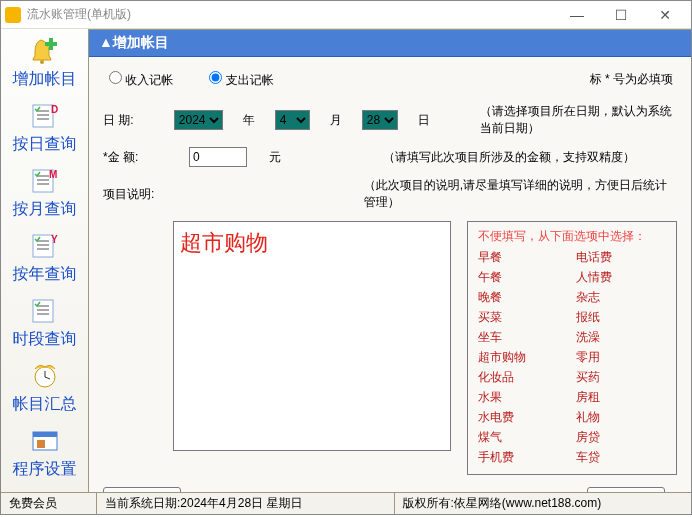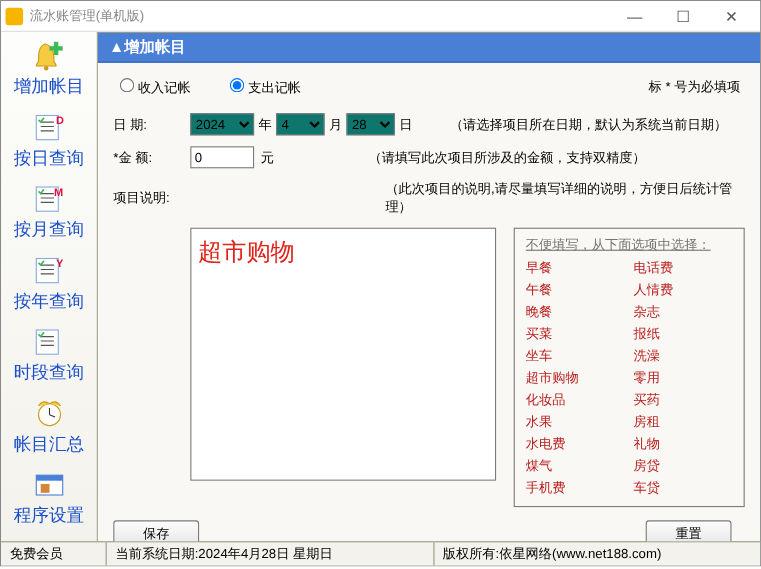--- a/index.html
+++ b/index.html
@@ -13,30 +13,30 @@
 .sidebar { width: 96px; background: linear-gradient(#fdfdfb, #f3f2ec); border-right: 1px solid #9a9a82; padding-top: 6px; display: flex; flex-direction: column; align-items: center; }
 .sb-item { width: 100%; display: flex; flex-direction: column; align-items: center; margin-bottom: 10px; cursor: pointer; }
 .sb-icon { width: 34px; height: 32px; margin-bottom: 2px; display: flex; align-items: center; justify-content: center; }
 .sb-label { color: #1a4fc9; font-size: 16px; }
 .main { flex: 1; display: flex; flex-direction: column; background: #f9f8f4; }
 .section-header { background: #4a7fd6; color: #fff; padding: 4px 10px; font-size: 14px; font-weight: bold; border-top: 1px solid #9a9a82; border-bottom: 1px solid #2a5fb6; }
 .form-area { flex: 1; padding: 14px 14px 8px 14px; position: relative; }
 .radio-row { display: flex; align-items: center; margin-bottom: 14px; }
 .radio-row label { margin-right: 30px; margin-left: 6px; cursor: pointer; }
 .marker-note { position: absolute; right: 18px; top: 14px; }
-.field-row { display: flex; align-items: center; margin-bottom: 10px; }
+.field-row { display: flex; align-items: center; margin-bottom: 10px; gap: 16px; }
 .field-label2 { width: 70px; }
 .sel { border: 1px solid #7a7a7a; background: #0f766e; height: 20px; font-size: 12px; }
 .num-input { width: 58px; height: 20px; border: 1px solid #7a7a7a; background: #fff; padding: 0 3px; font-size: 12px; }
 .hint { margin-left: 30px; color: #000; }
 .desc-row { display: flex; align-items: flex-start; }
 .desc-left { width: 70px; padding-top: 2px; }
 .textarea { width: 278px; height: 230px; border: 1px solid #7a7a7a; background: #fff; padding: 6px; font-size: 22px; color: #e2231a; font-family: SimSun; resize: none; }
 .shortcut-panel { margin-left: 16px; border: 1px solid #7a7a7a; background: #f9f8f4; padding: 6px 10px 8px 10px; width: 210px; }
-.shortcut-title { color: #737373; margin-bottom: 4px; text-decoration: underline; }
+.shortcut-title { color: #ef4444; margin-bottom: 4px; }
 .shortcut-grid { display: grid; grid-template-columns: 1fr 1fr; row-gap: 3px; column-gap: 8px; }
 .shortcut-grid span { color: #b91c1c; cursor: pointer; }
 .btn-row { display: flex; justify-content: space-between; gap: 18px; margin-top: 12px; padding-right: 12px; }
 .btn { width: 78px; height: 24px; border: 1px solid #7a7a7a; background: linear-gradient(#fdfdfd, #e6e6e6); border-radius: 3px; cursor: pointer; font-size: 12px; }
 .statusbar { height: 22px; border-top: 1px solid #9a9a82; display: flex; align-items: center; background: #f3f2ec; font-size: 12px; }
 .status-cell { padding: 0 8px; border-right: 1px solid #9a9a82; height: 100%; display: flex; align-items: center; }
 .status-cell:first-child { width: 96px; }
 .status-cell.mid { flex: 1; }
 svg { display: block; }
 </style>

